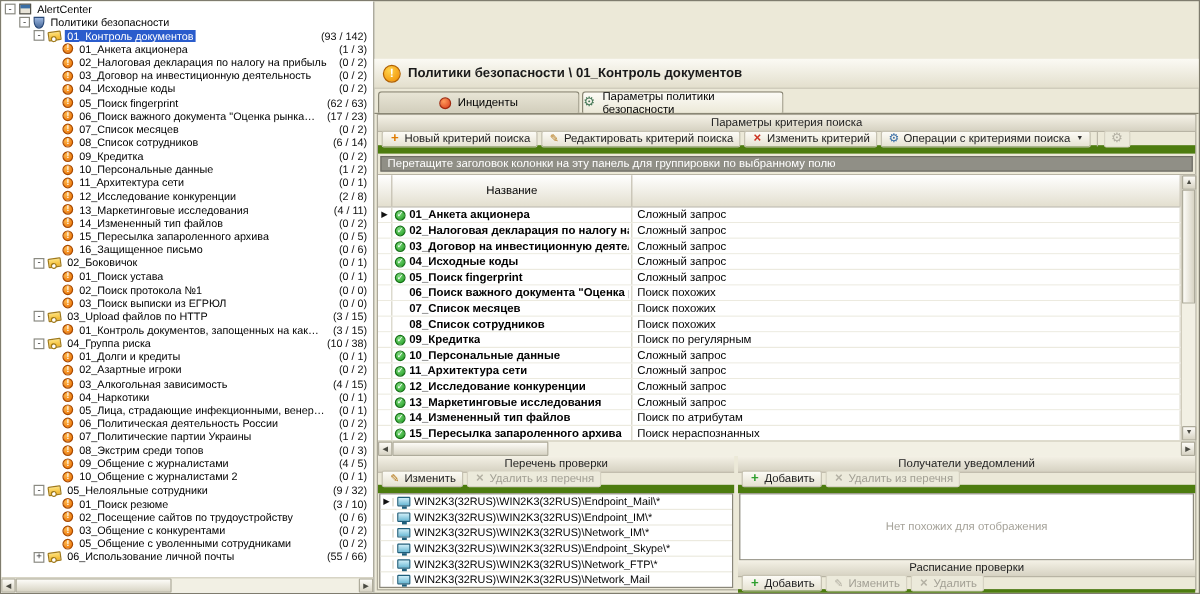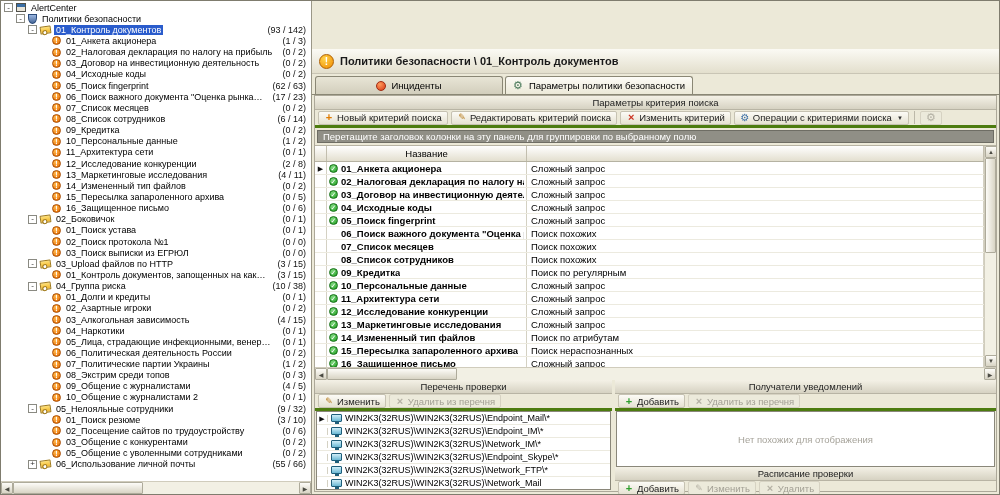--- a/index.html
+++ b/index.html
@@ -33,52 +33,52 @@
   .sb-v .sb-thumb { position:absolute; left:0; right:0; top:0; height:95px; background:linear-gradient(90deg,#fdfcf8,#d8d4c4); border:1px solid #aeab9b; border-radius:1px; }
 
   
   .main { flex:1; display:flex; flex-direction:column; min-width:0;margin-top:48px; }
   .main-header { height:25px; flex:none; display:flex; align-items:center; gap:6px; padding:0 7px; background:linear-gradient(#fbfaf4,#e3dfcd); border-bottom:1px solid #c9c5b5; }
   .ico-head { width:15px; height:15px; flex:none; border-radius:50%; background:radial-gradient(circle at 35% 30%, #ffd34a, #f08a00); border:1px solid #b06000; position:relative; }
   .ico-head::before { content:"!"; position:absolute; left:0; right:0; top:0; bottom:0; text-align:center; line-height:14px; color:#fff; font-weight:bold; font-size:10px; }
   .main-title { font-size:11px; font-weight:bold; color:#1a1a1a; }
 
   .tabs { height:21px; flex:none; display:flex; gap:2px; padding:2px 0 0 3px; border-bottom:1px solid #8a8775; }
-  .tab { width:188px; display:flex; align-items:center; justify-content:center; gap:5px; border:1px solid #8a8775; border-bottom:none; border-radius:3px 3px 0 0; background:linear-gradient(#e8e5d6,#d2cebc); font-size:9.5px; cursor:default; }
+  .tab { width:168px; display:flex; align-items:center; justify-content:center; gap:5px; border:1px solid #8a8775; border-bottom:none; border-radius:3px 3px 0 0; background:linear-gradient(#e8e5d6,#d2cebc); font-size:9.5px; cursor:default; }
   .tab.active { background:linear-gradient(#fcfbf6,#ece9d8); }
   .inc-icon { width:10px; height:10px; flex:none; border-radius:50%; background:radial-gradient(circle at 35% 30%, #ff9a5a, #d83a1a); border:1px solid #a02a10; }
   .par-icon { width:11px; flex:none; color:#4a7a5a; font-size:11px; line-height:1; }
   .par-icon::before { content:"⚙"; }
 
   .content { flex:1; min-height:0; margin:0 2px 2px 2px; border:1px solid #aca899; display:flex; flex-direction:column; background:#ece9d8; }
 
   .panel-bar { height:14px; flex:none; background:linear-gradient(#f4f1e6,#d6d2c2); border-bottom:1px solid #b8b4a4; display:flex; align-items:center; justify-content:center; font-size:9.5px; color:#222; }
 
-  .toolbar { height:18px; flex:none; display:flex; align-items:center; gap:3px; padding:0 3px; border-bottom:3px solid #4d7c0f; }
+  .toolbar { height:18px; flex:none; display:flex; align-items:center; gap:3px; padding:0 3px; border-bottom:7px solid #4d7c0f; }
   .toolbar.small { height:17px; }
   .tb { display:flex; align-items:center; gap:3px; height:14px; padding:0 5px; border:1px solid #c6c2b2; border-radius:2px; background:linear-gradient(#fcfbf6,#e6e2d2); font-size:9.5px; color:#222; font-family:inherit; cursor:default; }
   .tb.disabled { color:#a3a095; border-color:#d6d2c2; background:#eceadb; }
   .gi { width:10px; flex:none; text-align:center; font-size:9px; line-height:1; }
   .gi-add::before { content:"+"; color:#2e9e2e; font-weight:bold; font-size:11px; }
   .gi-new::before { content:"+"; color:#e07b00; font-weight:bold; font-size:11px; }
   .gi-edit::before { content:"✎"; color:#b5791a; }
   .gi-del::before { content:"×"; color:#cc3322; font-weight:bold; font-size:11px; }
   .gi-ops::before { content:"⚙"; color:#3a6ea5; font-size:10px; }
   .gi-gear::before { content:"⚙"; color:#8a8778; font-size:11px; }
   .tb.disabled .gi::before { color:#b4b1a4; }
   .caret { font-size:6px; color:#333; margin-left:2px; }
   .caret::before { content:"▼"; }
   .tb-sep { width:1px; height:13px; background:#bcb8a8; margin:0 2px; flex:none; }
 
   .dragbar { height:13px; flex:none; margin:2px; background:#908f86; border:1px solid #6e6d64; color:#fff; display:flex; align-items:center; padding:0 5px; font-size:9.5px; }
 
   
   .grid-area { height:222px; flex:none; display:flex; background:#fff; border-top:1px solid #b8b4a4; }
   .grid { flex:1; min-width:0; display:flex; flex-direction:column; background:#fff; }
-  .grid-head { height:16px; flex:none; display:flex; background:linear-gradient(#ffffff,#e3dfcf); border-bottom:1px solid #b5b2a2; font-size:9.5px; }
+  .grid-head { height:27px; flex:none; display:flex; background:linear-gradient(#ffffff,#e3dfcf); border-bottom:1px solid #b5b2a2; font-size:9.5px; }
   .gh { border-right:1px solid #c2beae; display:flex; align-items:center; justify-content:center; }
   .gh.ind { width:12px; }
   .gh.name { width:200px; }
   .gh.type { flex:1; }
   .grid-rows { flex:1; overflow:hidden; }
   .grid-row { display:flex; height:13px; background:#fff; border-bottom:1px solid #eceadf; font-size:9.5px; }
   .cell-ind { width:12px; flex:none; border-right:1px solid #d4d1c3; display:flex; align-items:center; justify-content:center; }
   .marker { visibility:hidden; font-size:7px; line-height:1; color:#111; }
   .marker.show { visibility:visible; }
   .marker::before { content:"▶"; }

